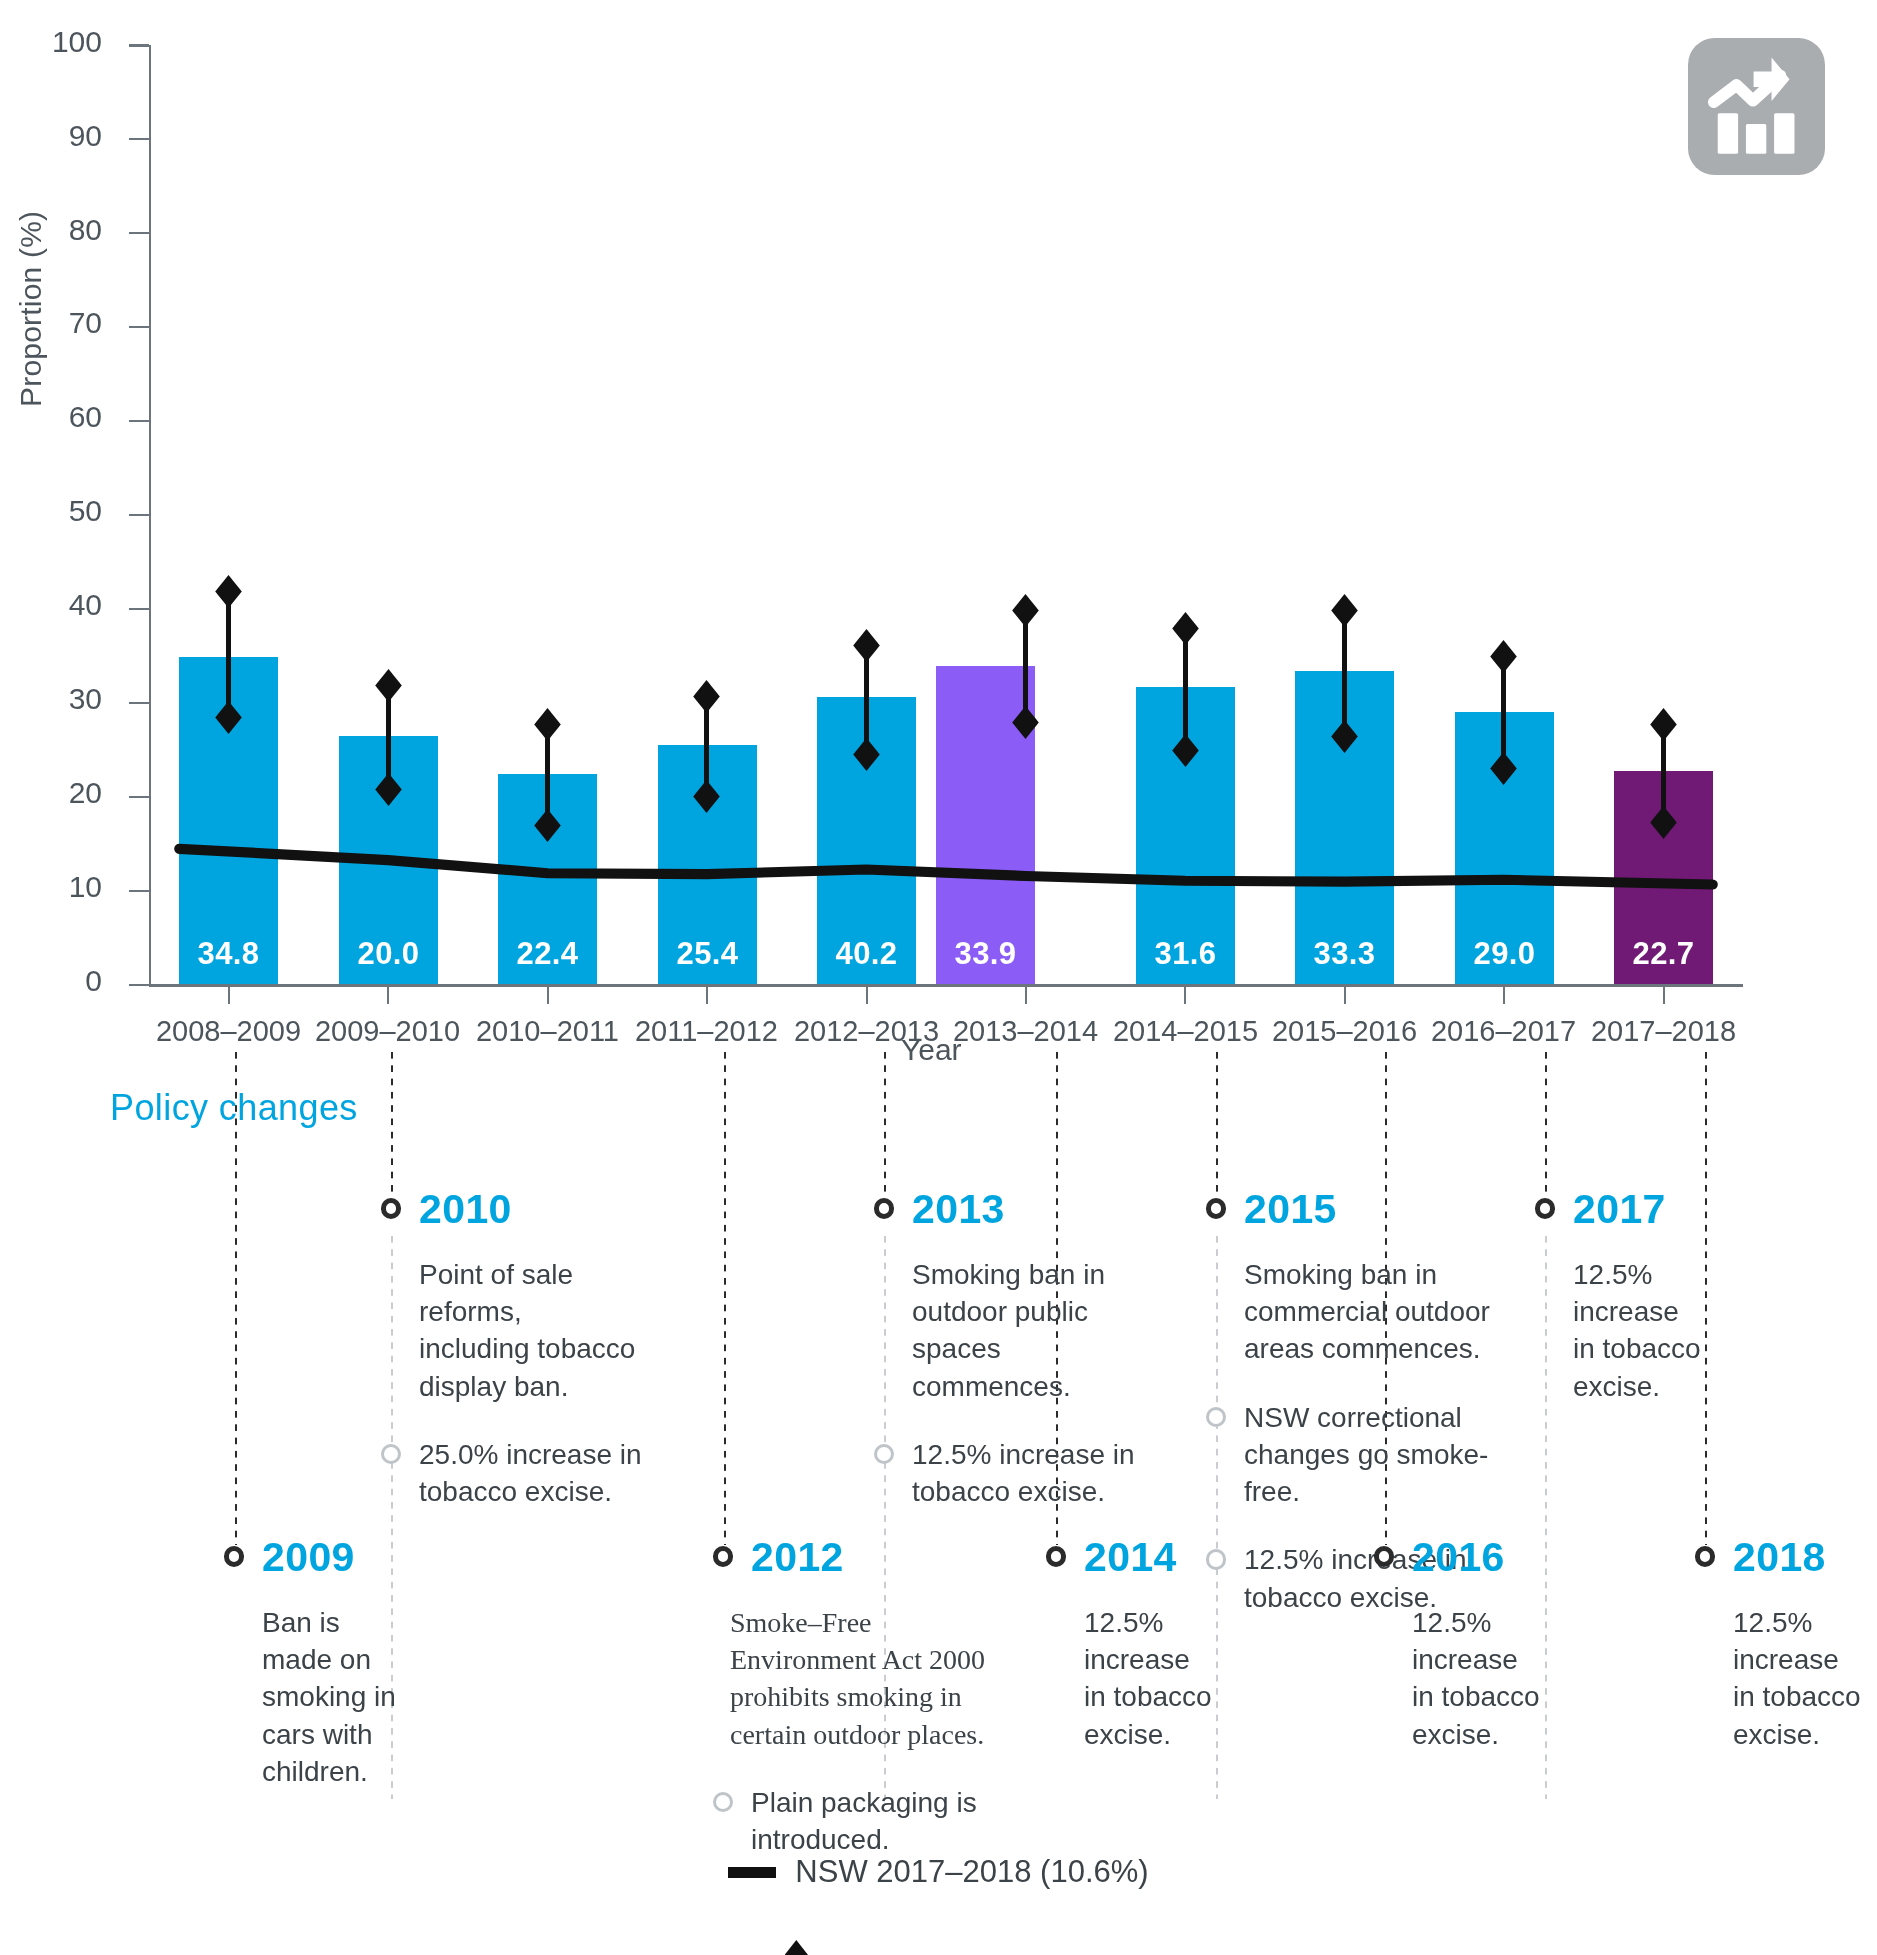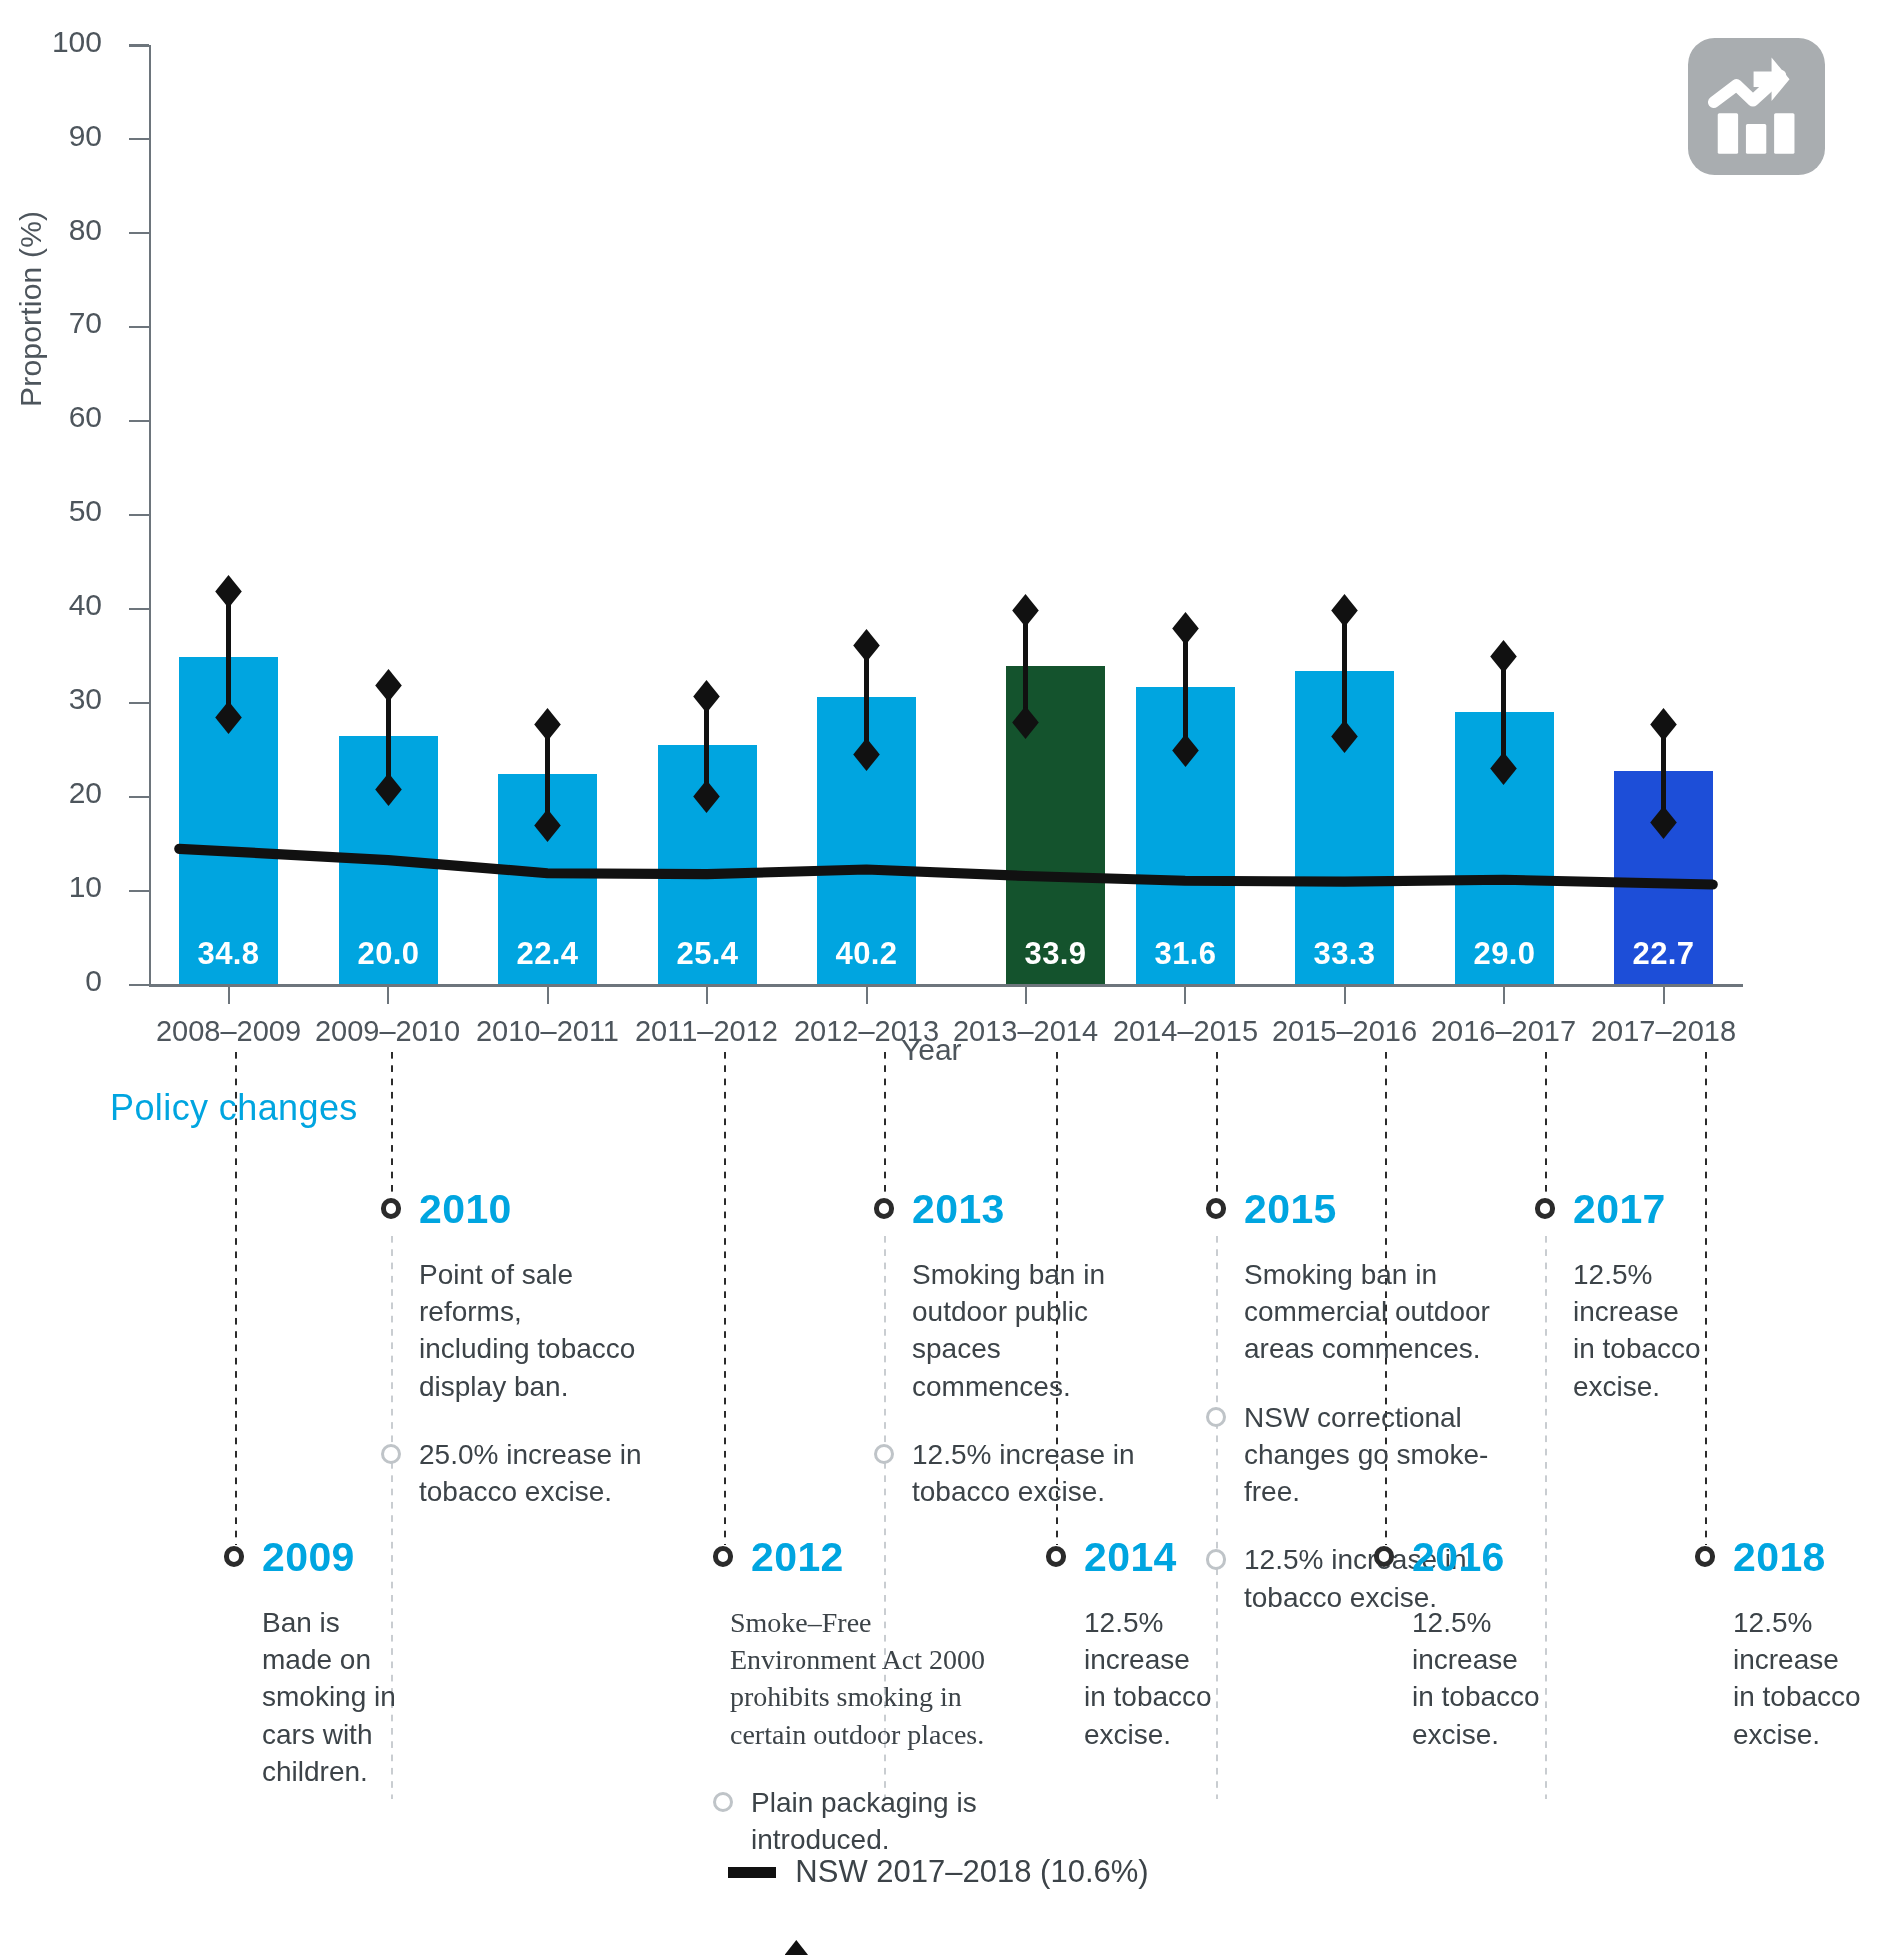--- a/index.html
+++ b/index.html
@@ -193,21 +193,21 @@
             <div class="ci-dia" style="bottom: 0px;"></div>
           </div>
           <div class="bar" style="left: 668px; width: 99px; height: 287px; background: rgb(0, 165, 224);">
             <div class="bar-value">40.2</div>
           </div>
           <div class="ci" style="left: 698px; top: 584px; width: 39px; height: 142px;">
             <div class="ci-line" style="top: 16.4px; height: 109px;"></div>
             <div class="ci-dia" style="top: 0px;"></div>
             <div class="ci-dia" style="bottom: 0px;"></div>
           </div>
-          <div class="bar" style="left: 857px; width: 99px; height: 318px; background: #14532d;">
+          <div class="bar" style="left: 787px; width: 99px; height: 318px; background: #8b5cf6;">
             <div class="bar-value">33.9</div>
           </div>
           <div class="ci" style="left: 857px; top: 549px; width: 39px; height: 145px;">
             <div class="ci-line" style="top: 16.4px; height: 112px;"></div>
             <div class="ci-dia" style="top: 0px;"></div>
             <div class="ci-dia" style="bottom: 0px;"></div>
           </div>
           <div class="bar" style="left: 987px; width: 99px; height: 297px; background: rgb(0, 165, 224);">
             <div class="bar-value">31.6</div>
           </div>
@@ -225,21 +225,21 @@
             <div class="ci-dia" style="bottom: 0px;"></div>
           </div>
           <div class="bar" style="left: 1306px; width: 99px; height: 272px; background: rgb(0, 165, 224);">
             <div class="bar-value">29.0</div>
           </div>
           <div class="ci" style="left: 1335px; top: 595px; width: 39px; height: 145px;">
             <div class="ci-line" style="top: 16.4px; height: 112px;"></div>
             <div class="ci-dia" style="top: 0px;"></div>
             <div class="ci-dia" style="bottom: 0px;"></div>
           </div>
-          <div class="bar" style="left: 1465px; width: 99px; height: 213px; background: #1d4ed8;">
+          <div class="bar" style="left: 1465px; width: 99px; height: 213px; background: #701a75;">
             <div class="bar-value">22.7</div>
           </div>
           <div class="ci" style="left: 1495px; top: 663px; width: 39px; height: 131px;">
             <div class="ci-line" style="top: 16.4px; height: 98px;"></div>
             <div class="ci-dia" style="top: 0px;"></div>
             <div class="ci-dia" style="bottom: 0px;"></div>
           </div>
         </div>
       <svg class="trend" id="trendsvg" viewBox="0 0 2038 1201" preserveAspectRatio="none">
           <path d="M38.7 1028.1 L305.7 1042.5 L509.5 1059.3 L713.3 1060.5 L917.1 1054.5 L1120.9 1062.9 L1324.7 1068.9 L1528.5 1070.1 L1732.3 1067.7 L1999.3 1073.7" fill="none" stroke="#111111" stroke-width="13" stroke-linecap="round" stroke-linejoin="round"></path>

